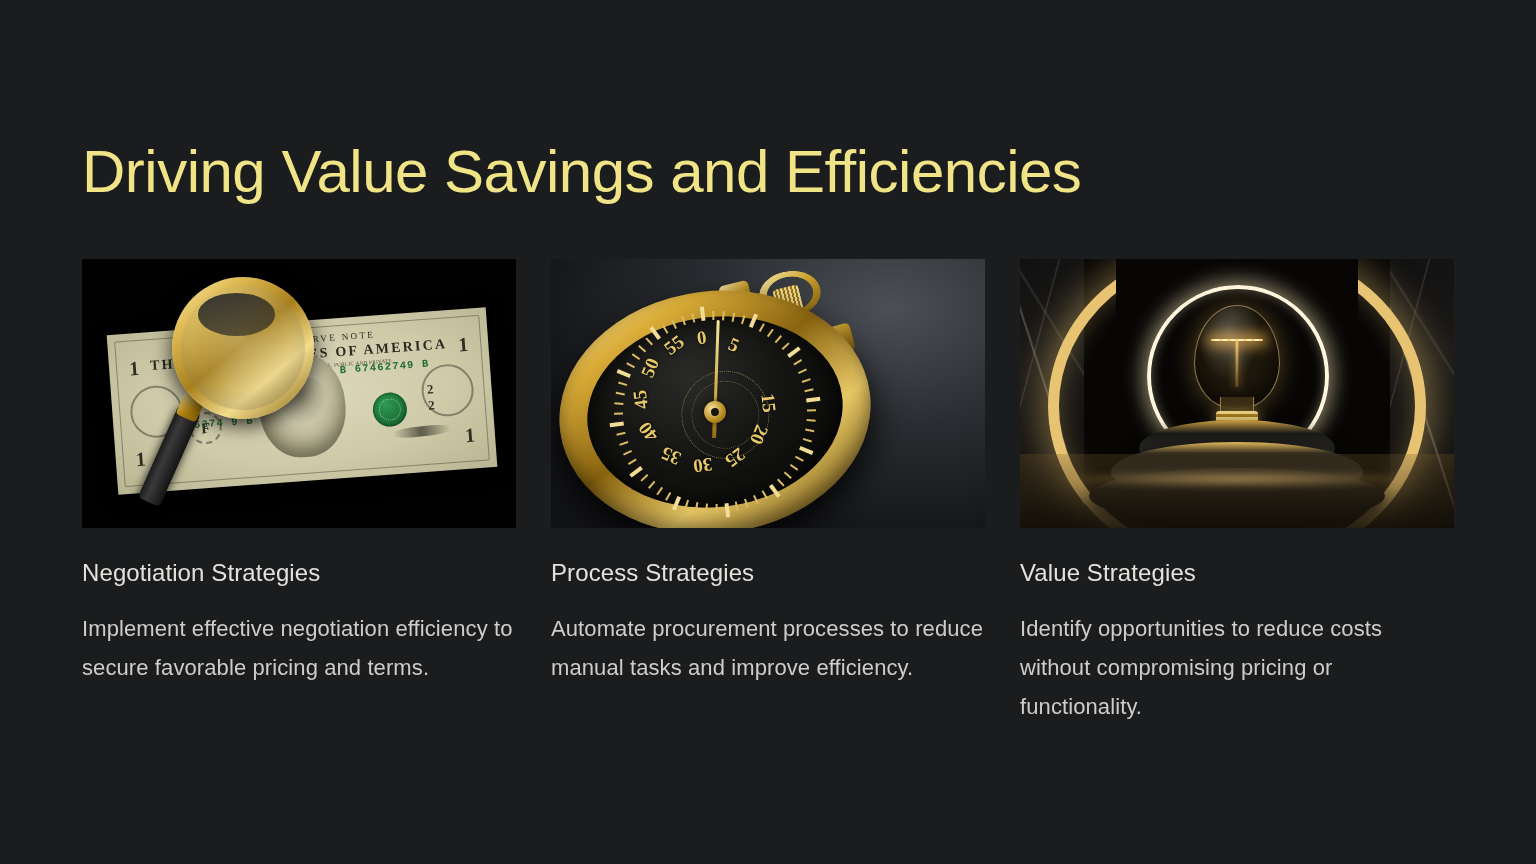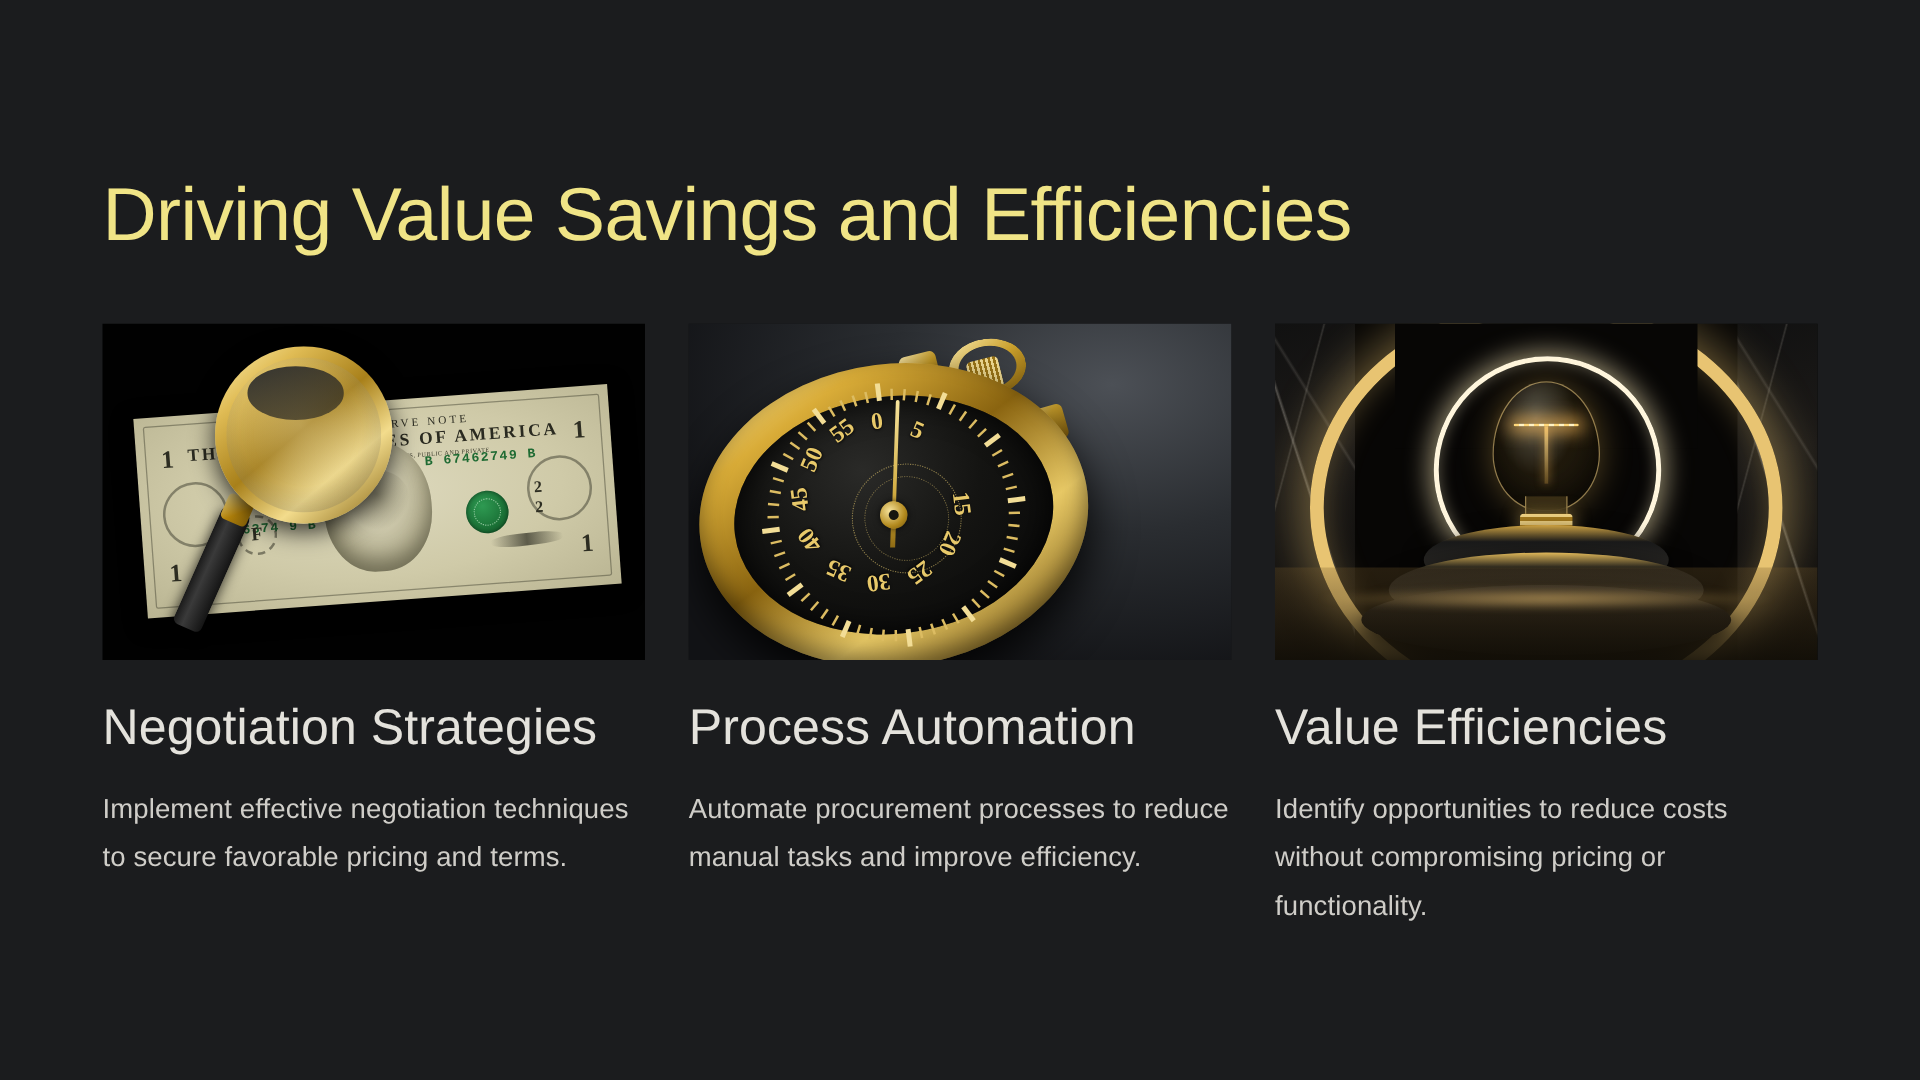--- a/index.html
+++ b/index.html
@@ -19,21 +19,21 @@
 
   .cards { position:absolute; left:82px; top:259px; width:1372px; display:flex; gap:35px; }
   .card { width:434px; }
 
   .card-media {
     position:relative; width:434px; height:269px;
     overflow:hidden; background:#000;
   }
 
   .card-heading {
-    margin-top:31px; font-size:40px; font-weight:400;
+    margin-top:31px; font-size:24px; font-weight:400;
     color:#e4e2dc; line-height:1.15; letter-spacing:0.1px;
   }
   .card-body {
     margin-top:22px; font-size:22px; font-weight:400;
     color:#cfcdc8; line-height:1.78; letter-spacing:0.1px;
   }
 
   
   .m1 { background:#010101; }
   .bill {
@@ -352,21 +352,21 @@
         </div>
 
         <div class="mag-handle"></div>
         <div class="mag-ferrule"></div>
         <div class="mag-ring">
           <div class="mag-glass-hl"></div>
         </div>
 
       </div>
       <div class="card-heading">Negotiation Strategies</div>
-      <div class="card-body">Implement effective negotiation techniques to secure favorable pricing and terms.</div>
+      <div class="card-body">Implement effective negotiation efficiency to secure favorable pricing and terms.</div>
     </div>
 
     <div class="card">
       <div class="card-media m2">
         <div class="sw-wrap">
 
           <div class="sw-bow"></div>
           <div class="sw-knurl"></div>
           <div class="sw-crown"></div>
           <div class="sw-btn"></div>
@@ -452,21 +452,21 @@
                 <div class="sw-sub-ring"></div>
               </div>
               <div class="sw-hand-tail"></div>
               <div class="sw-hand"></div>
               <div class="sw-pin"></div>
             </div>
           </div>
 
         </div>
       </div>
-      <div class="card-heading">Process Automation</div>
+      <div class="card-heading">Process Strategies</div>
       <div class="card-body">Automate procurement processes to reduce manual tasks and improve efficiency.</div>
     </div>
 
     <div class="card">
       <div class="card-media m3">
         <div class="marble-l"></div>
         <div class="marble-r"></div>
 
         <div class="big-ring"></div>
         <div class="big-ring-mask"></div>
@@ -477,18 +477,18 @@
         <div class="filament"></div>
         <div class="bulb-neck"></div>
         <div class="bulb-base"></div>
 
         <div class="podium pod1"></div>
         <div class="podium pod2"></div>
         <div class="podium pod3"></div>
         <div class="floor"></div>
         <div class="floor-glow"></div>
       </div>
-      <div class="card-heading">Value Efficiencies</div>
+      <div class="card-heading">Value Strategies</div>
       <div class="card-body">Identify opportunities to reduce costs without compromising pricing or functionality.</div>
     </div>
 
   </div>
 </div>
 
 </body></html>

